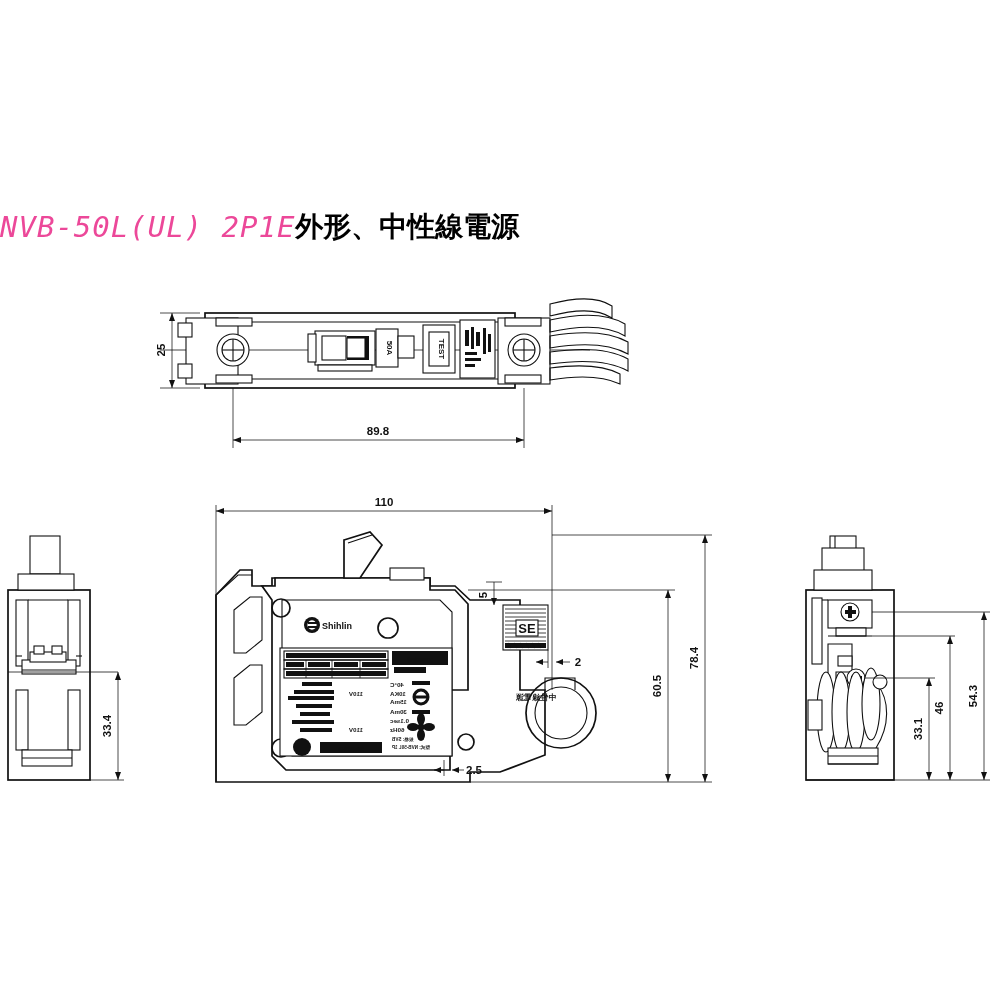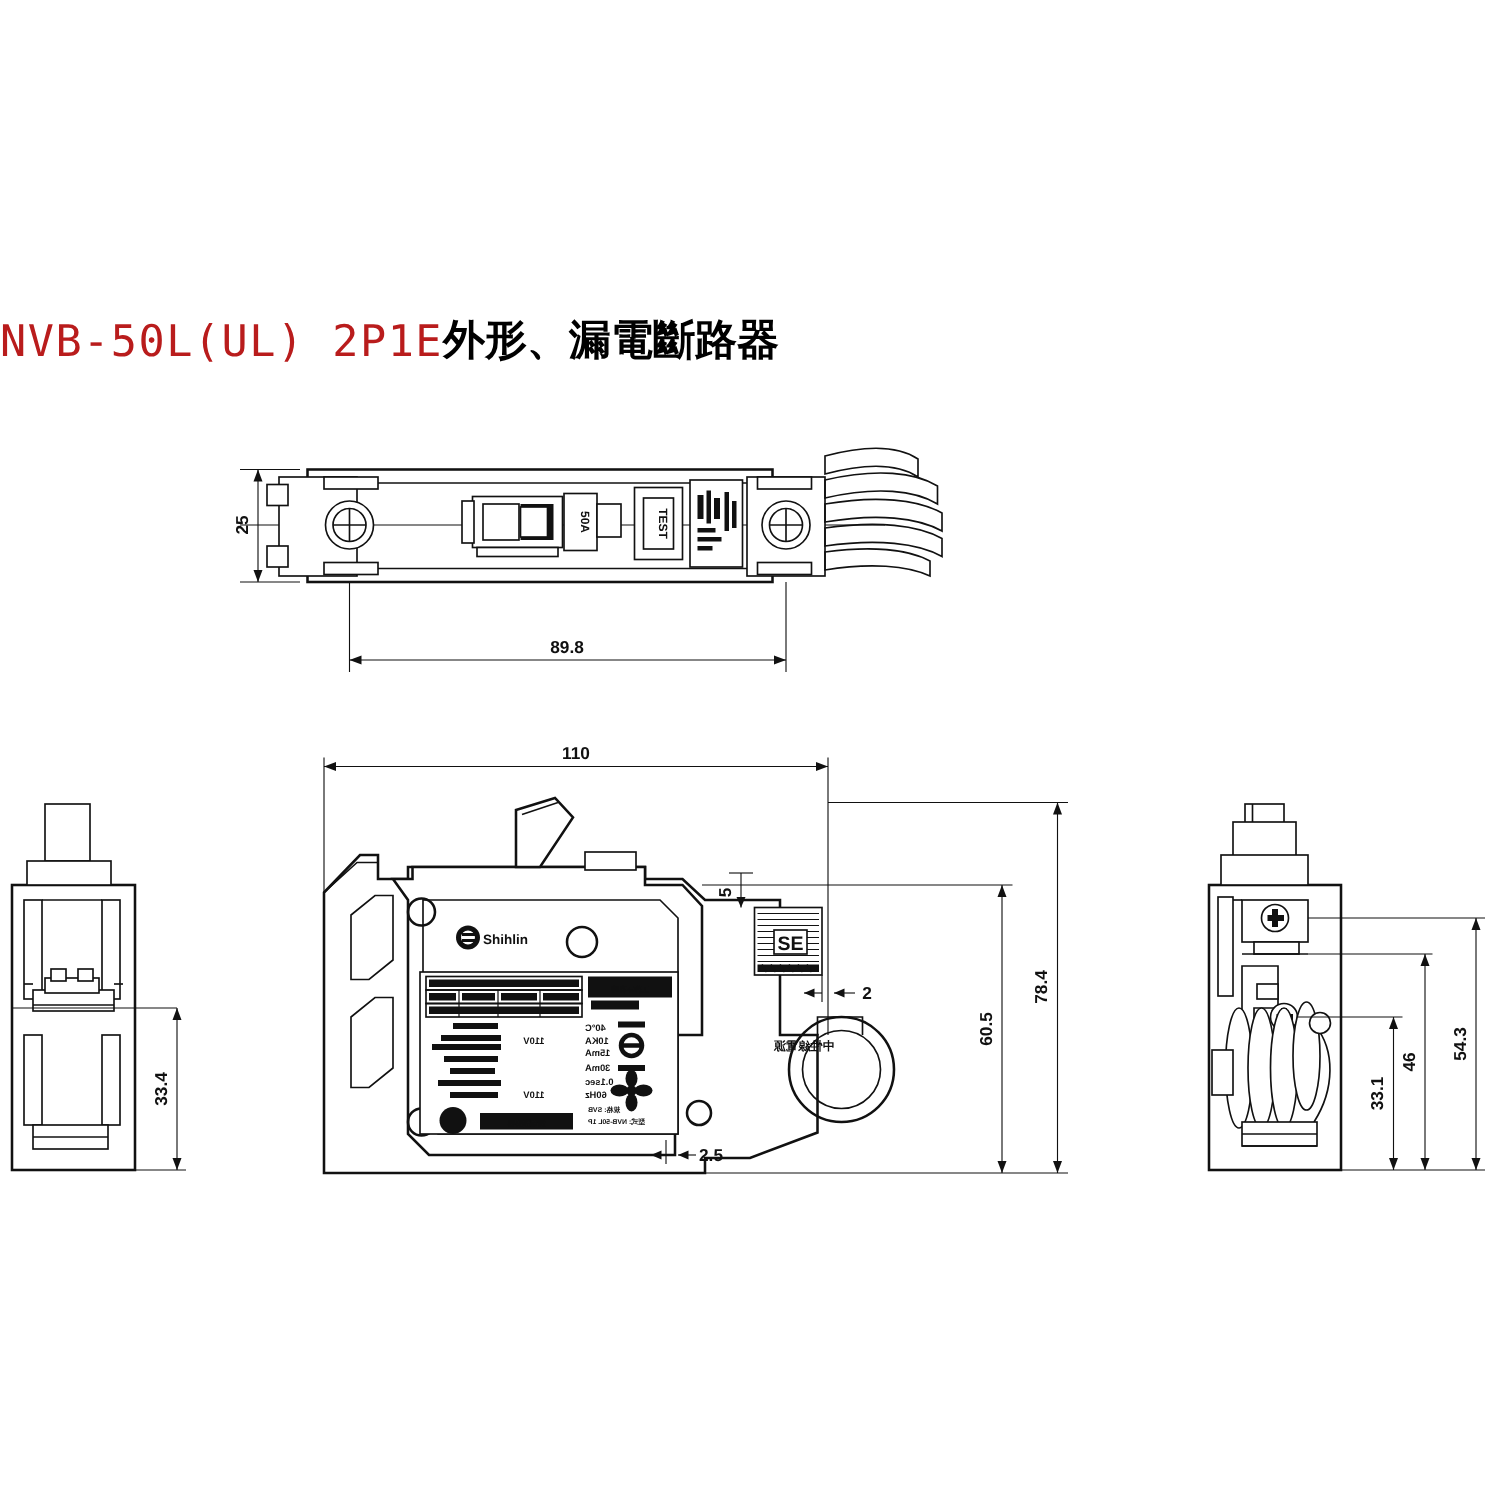--- a/index.html
+++ b/index.html
@@ -20,22 +20,23 @@
     left: 0px;
     top: 208px;
     width: 560px;
     height: 40px;
     white-space: nowrap;
   }
   #title .latin {
     font-family: "DejaVu Sans Mono", monospace;
     font-size: 29px;
     letter-spacing: 1px;
-    color: #b91c1c;
+    color: #ec4899;
     vertical-align: middle;
+    font-style: italic;
   }
   #title .cjk {
     font-family: "DejaVu Sans", sans-serif;
     font-size: 28px;
     font-weight: bold;
     color: #000;
     vertical-align: middle;
   }
   svg.draw {
     position: absolute;
@@ -99,21 +100,21 @@
     font-weight: bold;
     fill: #111;
   }
 </style>
 </head>
 <body>
 
 <div id="page">
 
   <div id="title">
-    <span class="latin">NVB-50L(UL) 2P1E</span><span class="cjk">外形、漏電斷路器</span>
+    <span class="latin">NVB-50L(UL) 2P1E</span><span class="cjk">外形、中性線電源</span>
   </div>
 
   <svg class="draw" viewBox="0 0 1000 1000">
 
     <g>
 
       <rect class="wh2" x="205" y="313" width="310" height="75"></rect>
 
       <line class="ln" x1="205" y1="322" x2="515" y2="322"></line>
       <line class="ln" x1="205" y1="379" x2="515" y2="379"></line>

